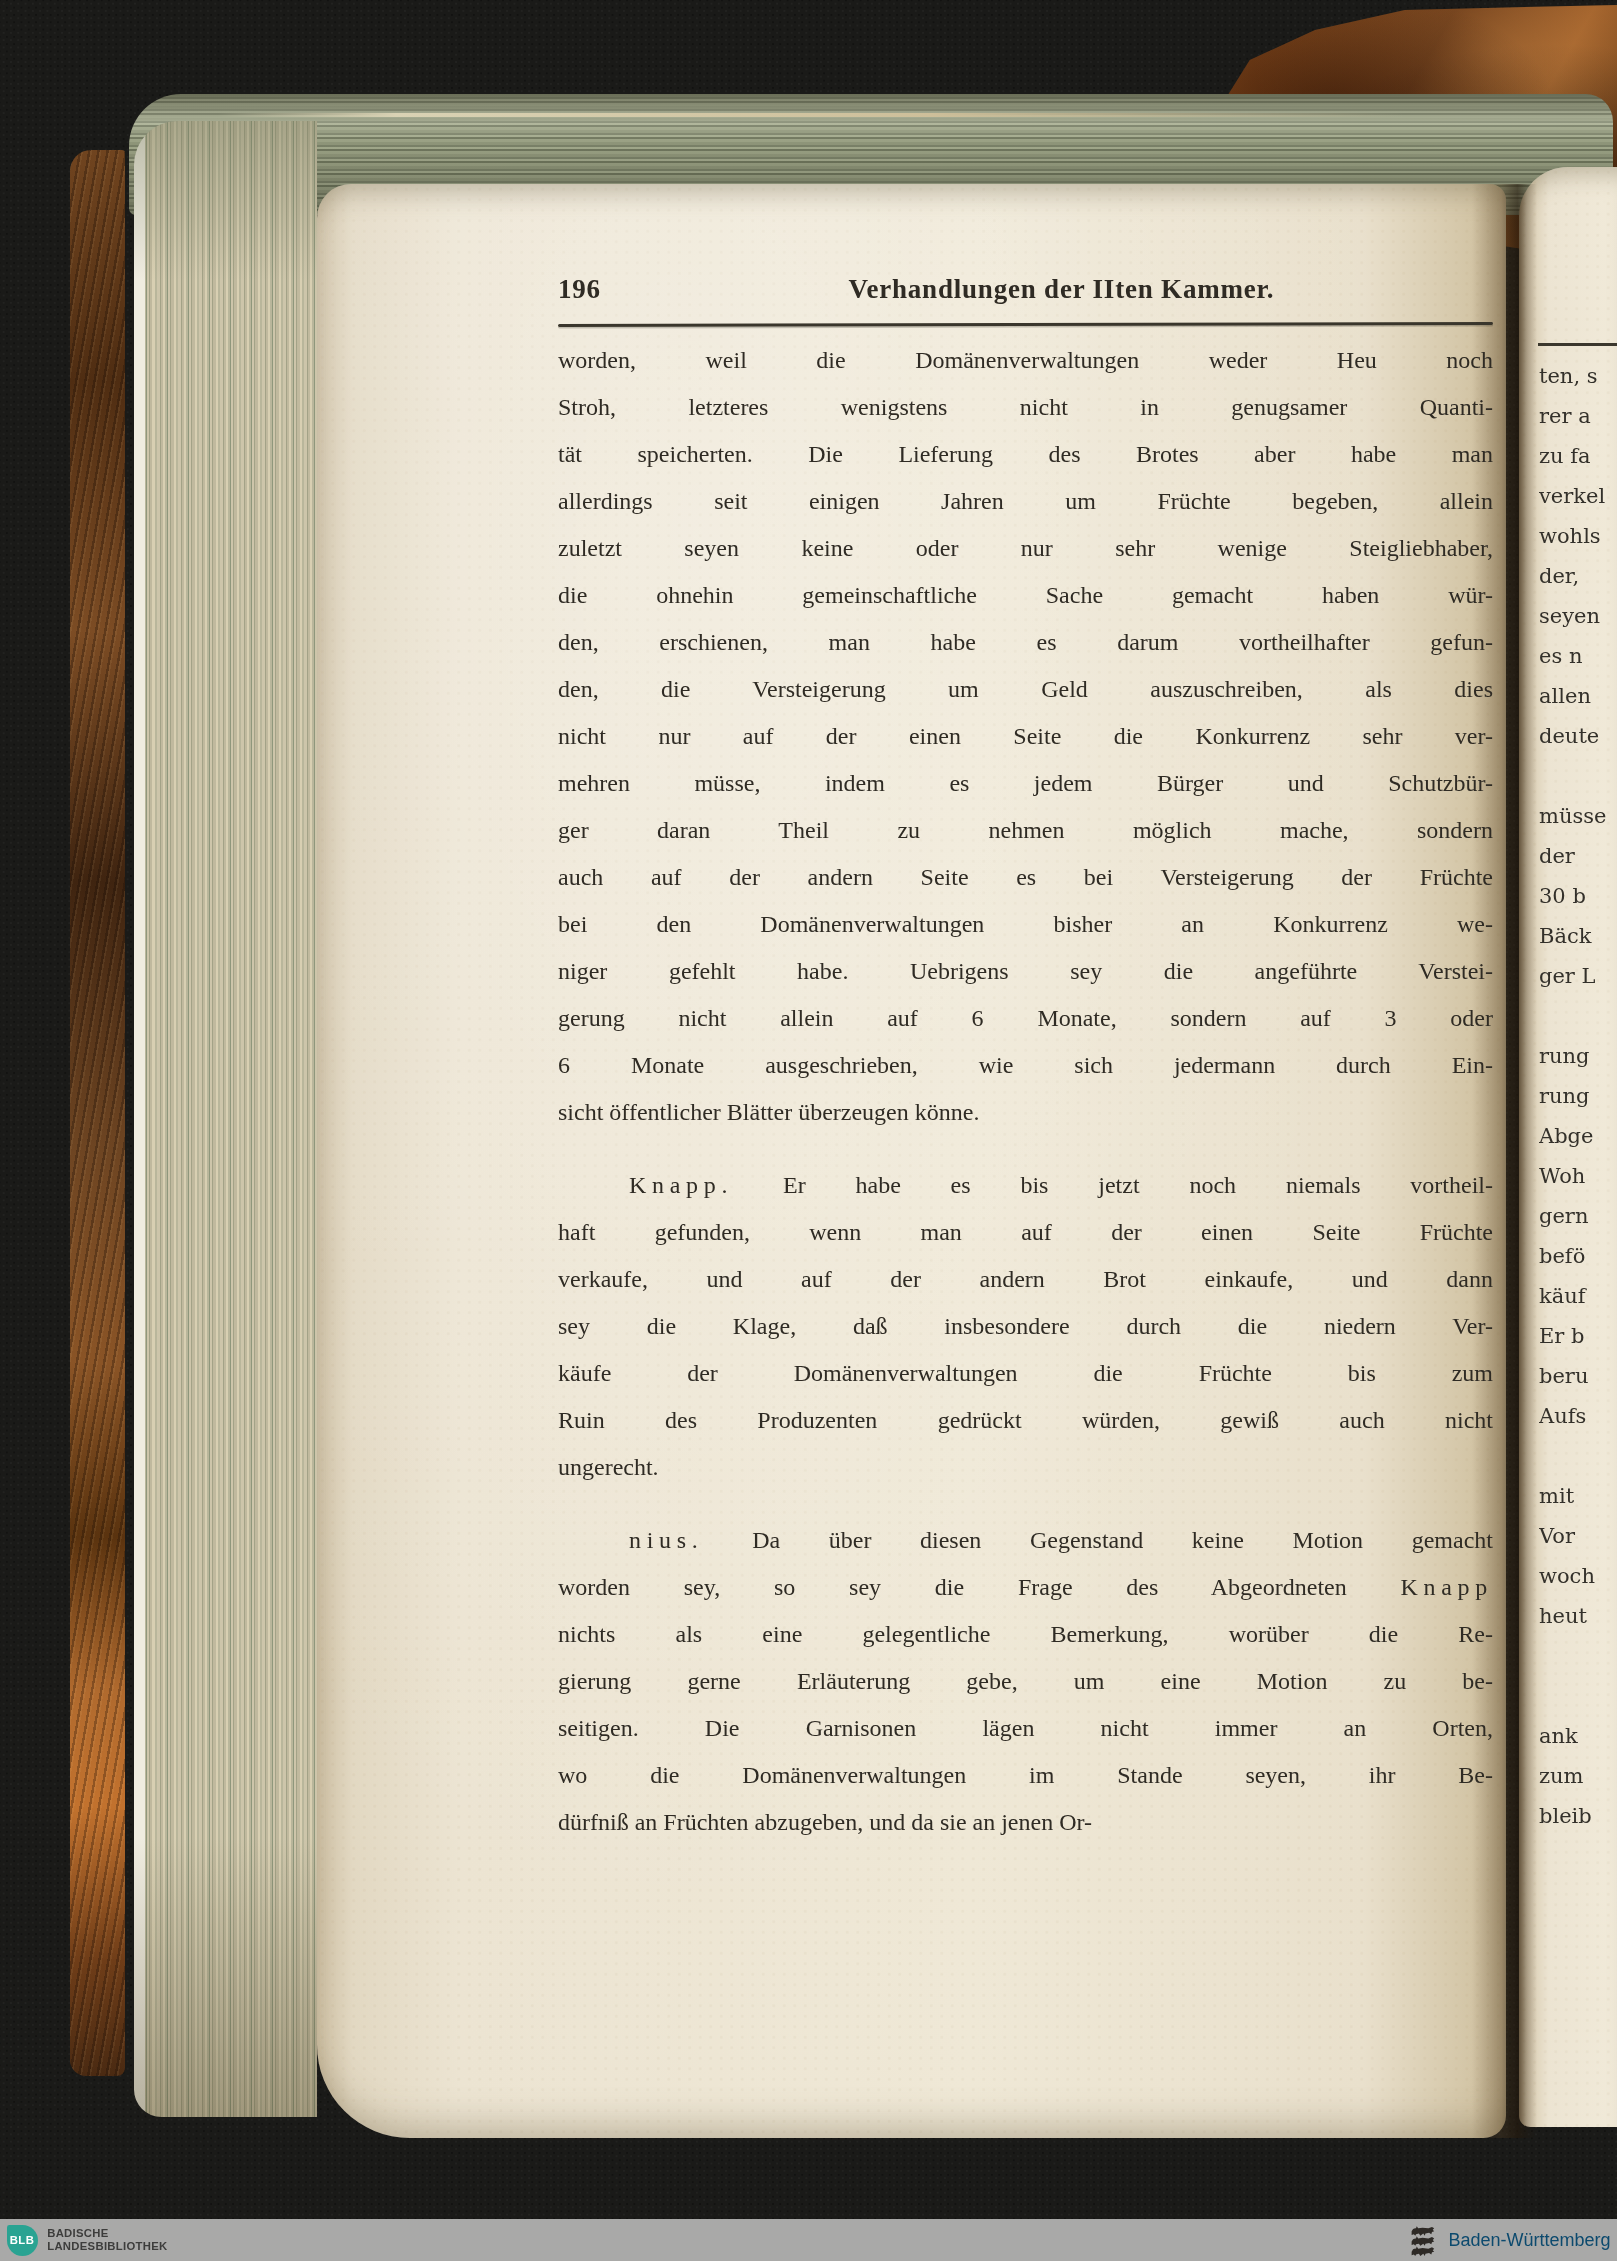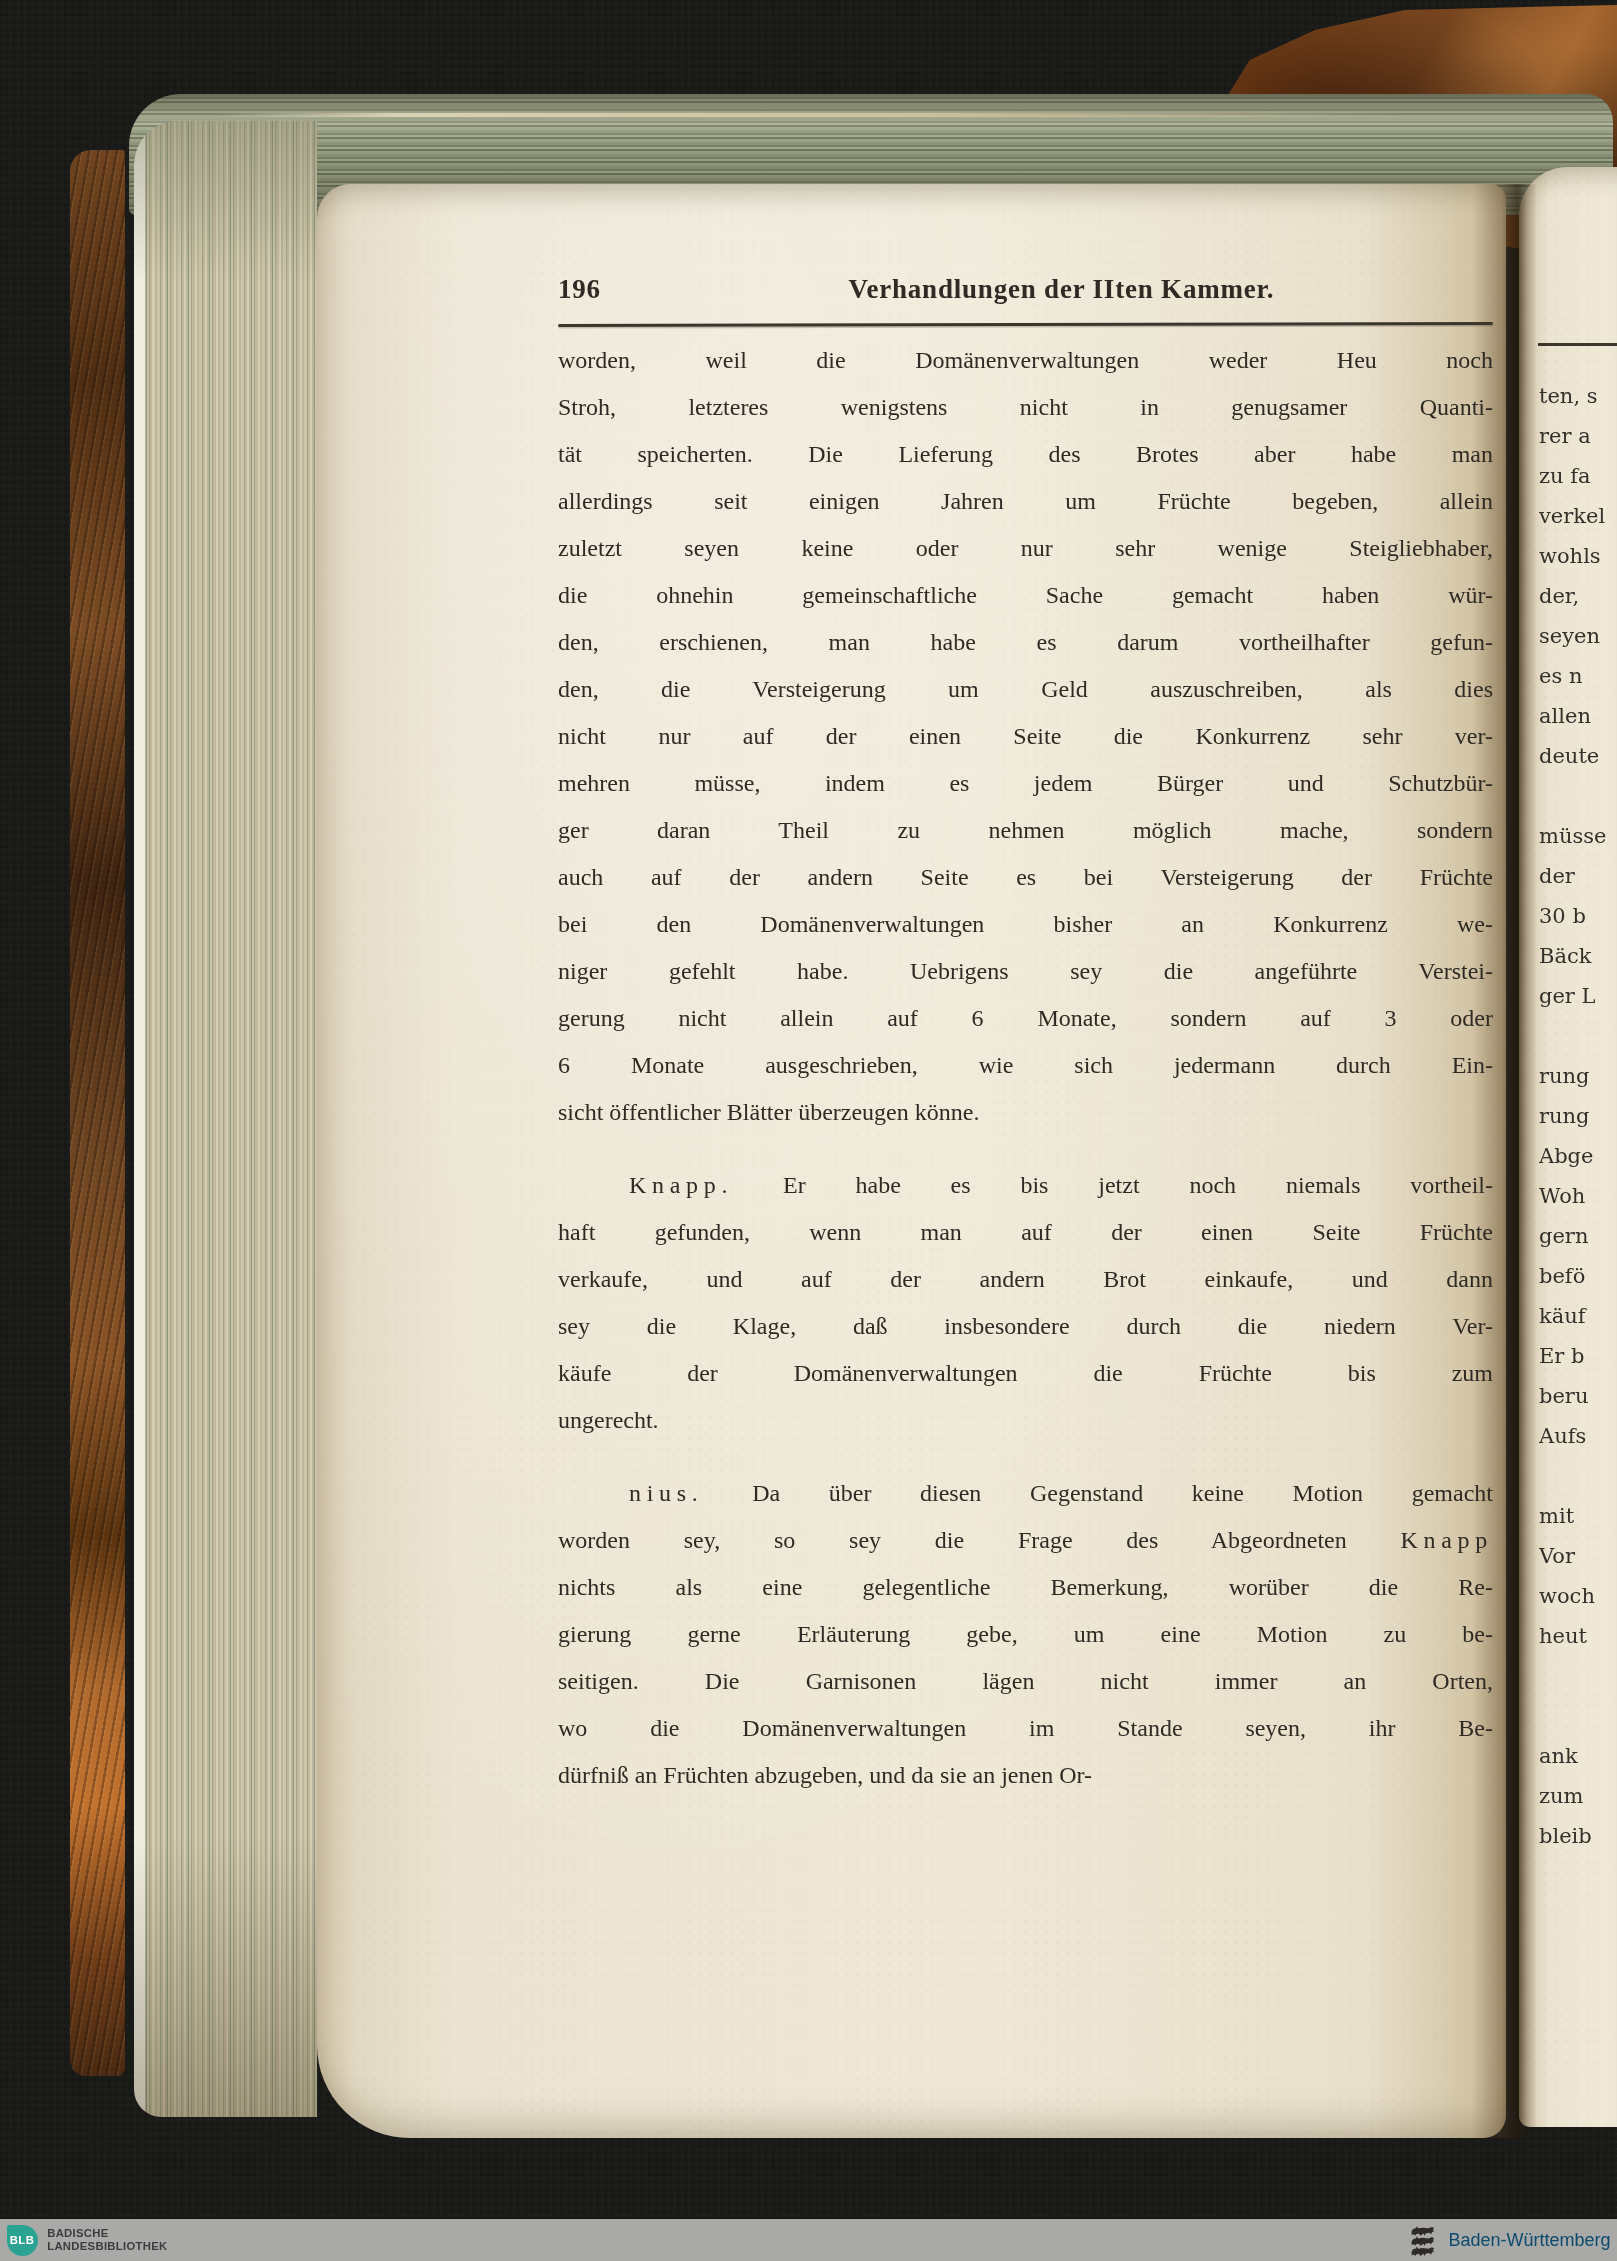--- a/index.html
+++ b/index.html
@@ -68,21 +68,21 @@
   #head-rule{margin-top:18px;height:3.2px;background:#3a362c;border-radius:2.4px;transform:rotate(-.12deg);
     box-shadow:0 1.6px 0 rgba(58,54,44,.25);}
   #body-text{margin-top:11.3px;font-size:24px;line-height:47px;}
   .para + .para{margin-top:26px;}
   .line{text-align:justify;text-align-last:justify;white-space:nowrap;overflow:visible;}
   .line.last{text-align-last:left;}
   .para.indent .line:first-child{text-indent:71px;}
   .sperr{letter-spacing:5.7px;}
 
   #frag-rule{left:1538px;top:343px;width:79px;height:3.2px;background:#3b372d;z-index:9;}
-  #frag-text{left:1539px;top:376px;width:78px;height:1698px;z-index:9;overflow:hidden;
+  #frag-text{left:1539px;top:356px;width:78px;height:1698px;z-index:9;overflow:hidden;
     color:#33302a;font-size:21px;line-height:40px;white-space:nowrap;}
   .frag-line{height:40px;}
 
   
   #footer-bar{left:0;bottom:0;width:1617px;height:42px;z-index:20;background:#a9a9a8;
     display:flex;align-items:center;font-family:"Liberation Sans","DejaVu Sans",sans-serif;}
   #blb-logo{width:31px;height:31px;margin-left:6.5px;border-radius:2.4px 50% 50% 50%;
     background:#2aa392;color:#ffffff;display:flex;align-items:center;justify-content:center;
     font-weight:bold;font-size:11.3px;letter-spacing:0.4px;text-align:center;}
   #library-name{margin-left:9.7px;color:#3d3d3c;font-weight:bold;font-size:11.3px;line-height:13px;letter-spacing:0.3px;}
@@ -131,20 +131,21 @@
           <div class="line">gerung nicht allein auf 6 Monate, sondern auf 3 oder</div>
           <div class="line">6 Monate ausgeschrieben, wie sich jedermann durch Ein-</div>
           <div class="line last">sicht öffentlicher Blätter überzeugen könne.</div>
         </div>
         <div class="para indent">
           <div class="line"><span class="sperr">Knapp.</span> Er habe es bis jetzt noch niemals vortheil-</div>
           <div class="line">haft gefunden, wenn man auf der einen Seite Früchte</div>
           <div class="line">verkaufe, und auf der andern Brot einkaufe, und dann</div>
           <div class="line">sey die Klage, daß insbesondere durch die niedern Ver-</div>
           <div class="line">käufe der Domänenverwaltungen die Früchte bis zum</div>
+          <div class="line">Ruin des Produzenten gedrückt würden, gewiß auch nicht</div>
           <div class="line last">ungerecht.</div>
         </div>
         <div class="para indent">
           <div class="line"><span class="sperr">nius.</span> Da über diesen Gegenstand keine Motion gemacht</div>
           <div class="line">worden sey, so sey die Frage des Abgeordneten <span class="sperr">Knapp</span></div>
           <div class="line">nichts als eine gelegentliche Bemerkung, worüber die Re-</div>
           <div class="line">gierung gerne Erläuterung gebe, um eine Motion zu be-</div>
           <div class="line">seitigen. Die Garnisonen lägen nicht immer an Orten,</div>
           <div class="line">wo die Domänenverwaltungen im Stande seyen, ihr Be-</div>
           <div class="line last">dürfniß an Früchten abzugeben, und da sie an jenen Or-</div>

